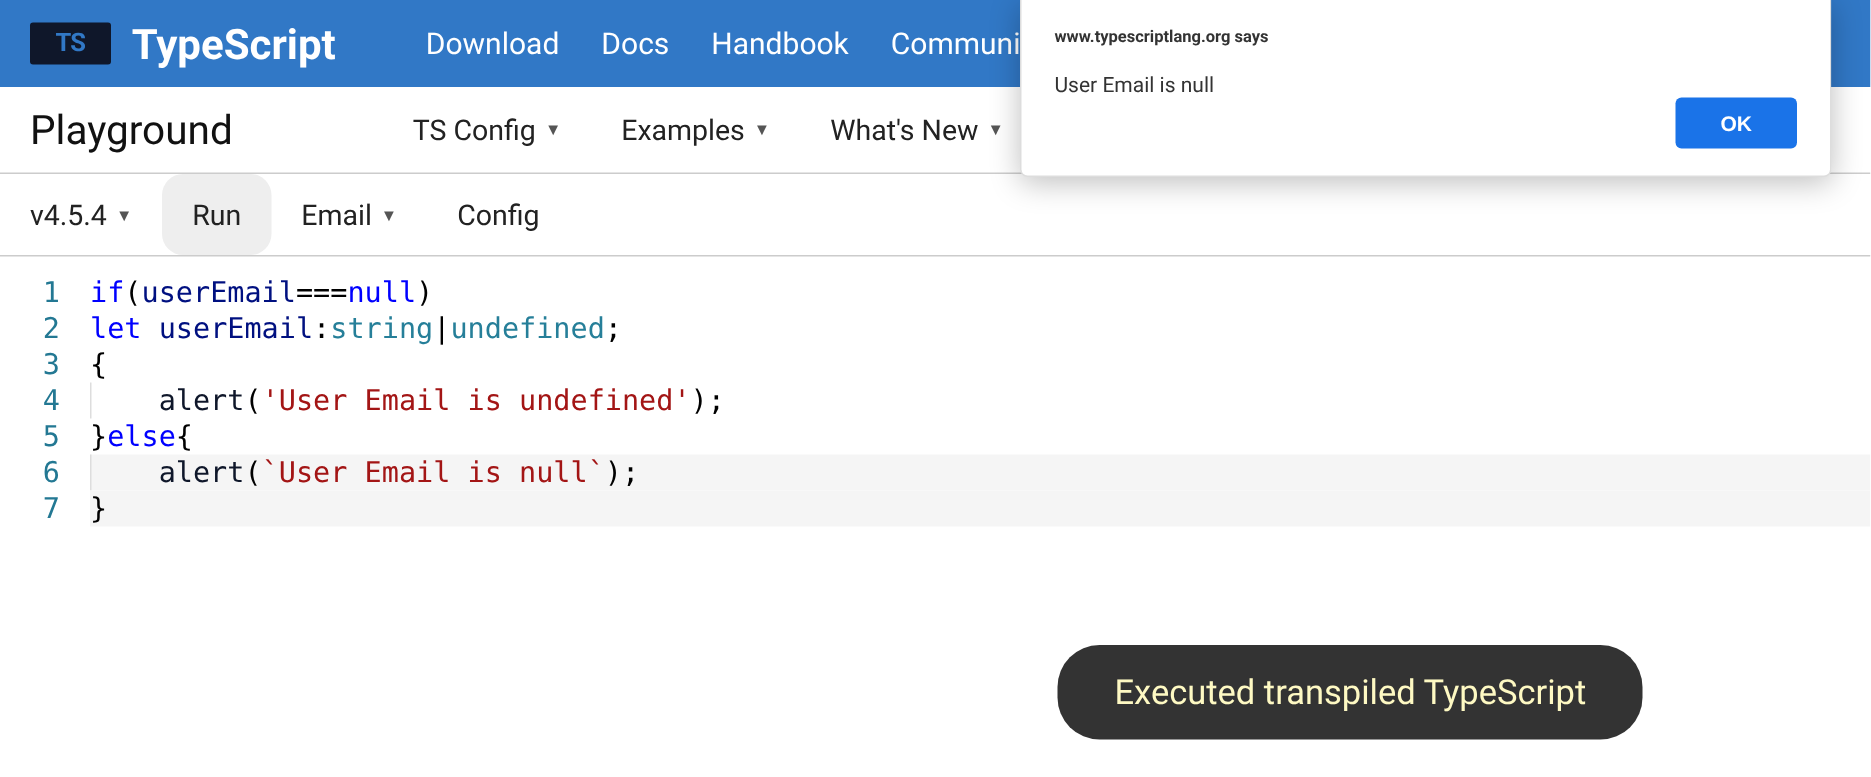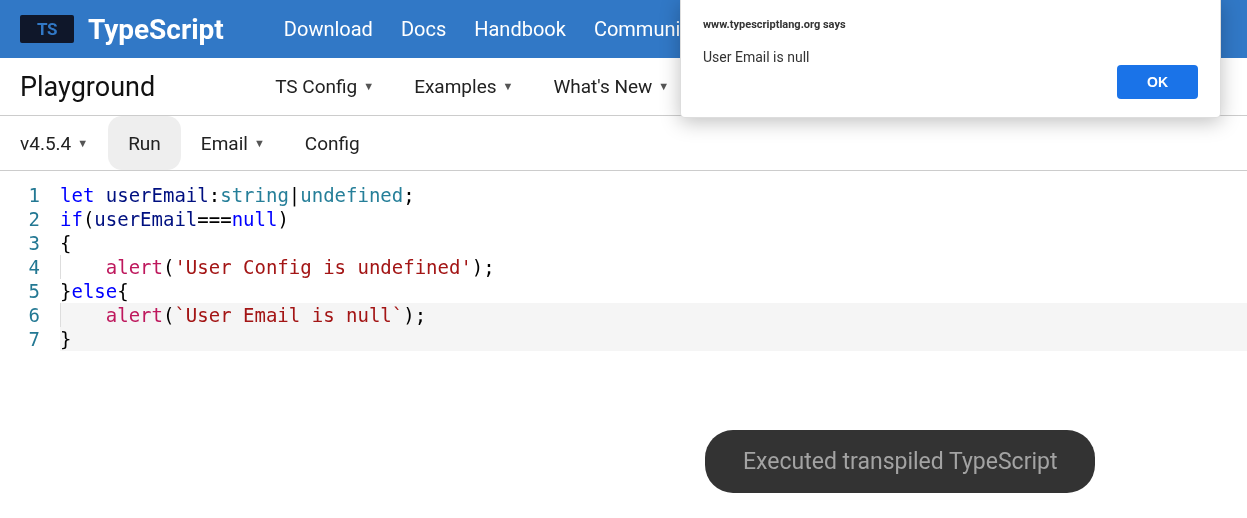--- a/index.html
+++ b/index.html
@@ -128,21 +128,21 @@
       left: 0;
       top: 0;
       bottom: 0;
       border-left: 1px solid #ddd;
     }
     .tk-kw { color: #0000ff; }
     .tk-id { color: #001080; }
     .tk-type { color: #267f99; }
     .tk-punc { color: #000; }
     .tk-str { color: #a31515; }
-    .tk-fn { color: #be185d; }
+    .tk-fn { color: #0f172a; }
     
     .dialog {
       position: absolute;
       top: 0;
       left: 680px;
       width: 541px;
       background: #fff;
       border-radius: 0 0 5px 5px;
       box-shadow: 0 4px 20px rgba(0,0,0,0.25);
       border: 1px solid #ddd;
@@ -175,21 +175,21 @@
       font-weight: 600;
       cursor: pointer;
       text-align: right;
     }
     
     .toast {
       position: absolute;
       left: 705px;
       top: 430px;
       background: #333;
-      color: #a3a3a3;
+      color: #fef9c3;
       font-size: 23px;
       padding: 18px 38px;
       border-radius: 28px;
     }
   </style>
 </head>
 <body>
 
 <div class="top-nav">
   <div class="logo-box">TS</div>
@@ -237,24 +237,24 @@
   <div class="gutter">
     <div>1</div>
     <div>2</div>
     <div>3</div>
     <div>4</div>
     <div>5</div>
     <div>6</div>
     <div>7</div>
   </div>
   <div class="code">
+    <div class="code-line"><span class="tk-kw">if</span><span class="tk-punc">(</span><span class="tk-id">userEmail</span><span class="tk-punc">===</span><span class="tk-kw">null</span><span class="tk-punc">)</span></div>
     <div class="code-line"><span class="tk-kw">let</span> <span class="tk-id">userEmail</span><span class="tk-punc">:</span><span class="tk-type">string</span><span class="tk-punc">|</span><span class="tk-type">undefined</span><span class="tk-punc">;</span></div>
-    <div class="code-line"><span class="tk-kw">if</span><span class="tk-punc">(</span><span class="tk-id">userEmail</span><span class="tk-punc">===</span><span class="tk-kw">null</span><span class="tk-punc">)</span></div>
     <div class="code-line"><span class="tk-punc">{</span></div>
-    <div class="code-line"><span class="indent-guide"></span>    <span class="tk-fn">alert</span><span class="tk-punc">(</span><span class="tk-str">'User Config is undefined'</span><span class="tk-punc">);</span></div>
+    <div class="code-line"><span class="indent-guide"></span>    <span class="tk-fn">alert</span><span class="tk-punc">(</span><span class="tk-str">'User Email is undefined'</span><span class="tk-punc">);</span></div>
     <div class="code-line"><span class="tk-punc">}</span><span class="tk-kw">else</span><span class="tk-punc">{</span></div>
     <div class="code-line hl"><span class="indent-guide"></span>    <span class="tk-fn">alert</span><span class="tk-punc">(</span><span class="tk-str">`User Email is null`</span><span class="tk-punc">);</span></div>
     <div class="code-line hl"><span class="tk-punc">}</span></div>
   </div>
 </div>
 
 <div class="dialog">
   <div class="dialog-origin">www.typescriptlang.org says</div>
   <div class="dialog-msg">User Email is null</div>
   <div class="dialog-actions">

